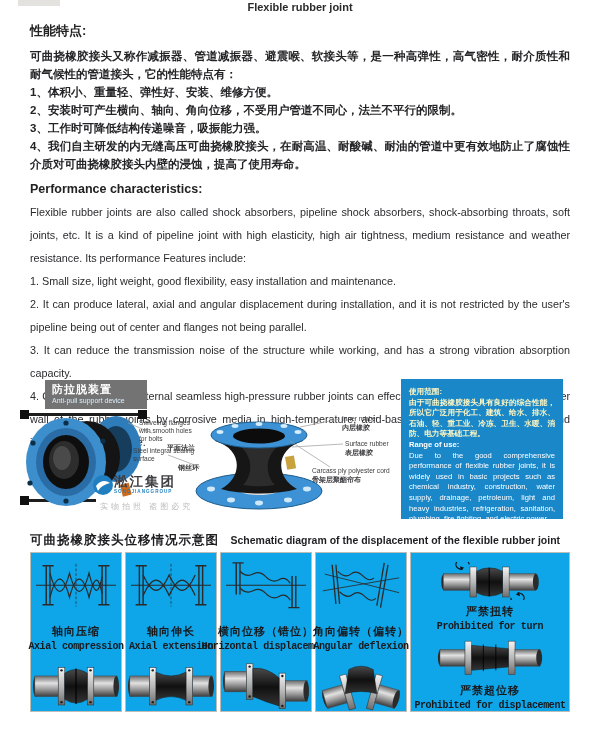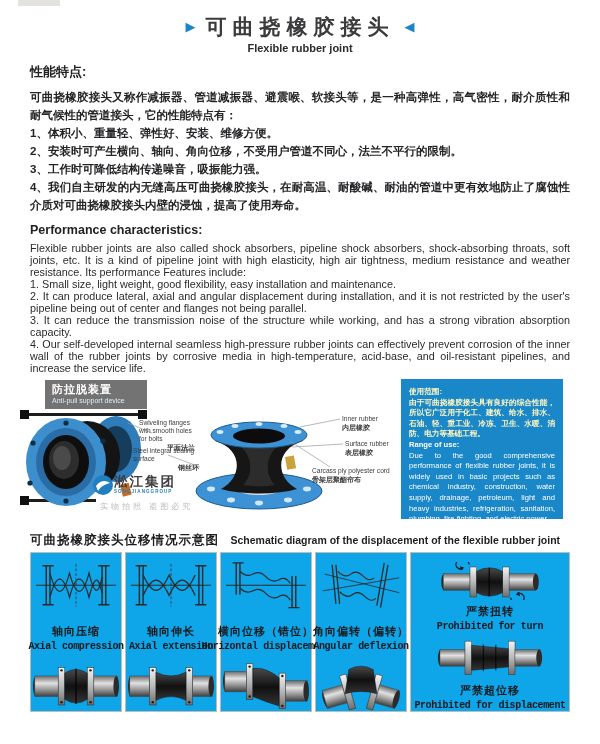--- a/index.html
+++ b/index.html
@@ -11,21 +11,21 @@
   .title-row{padding-top:13px;text-align:center;white-space:nowrap;}
   .tri{display:inline-block;color:#1d85c6;font-size:13px;vertical-align:3px;margin:0 10px;}
   .title-cn{display:inline-block;font-size:21px;font-weight:bold;letter-spacing:6px;color:#3b3b3d;}
   .subtitle{text-align:center;font-size:11px;font-weight:bold;color:#2a2a2c;margin-top:1px;}
 
   
   .content{margin:0 30px;width:540px;}
   .h-cn{font-size:13px;font-weight:bold;color:#222;margin:9px 0 7px 0;}
   .cn-par{font-size:11.5px;font-weight:700;line-height:18px;margin:0;text-align:justify;color:#242427;}
   .h-en{font-size:12.5px;font-weight:bold;color:#222;margin:9px 0 5px 0;}
-  .en-par{font-size:10.8px;font-weight:400;line-height:12px;margin:0;text-align:justify;color:#2b2b2e;}
+  .en-par{font-size:10.8px;font-weight:400;line-height:23px;margin:0;text-align:justify;color:#2b2b2e;}
 
   
   .product{position:absolute;left:0;top:375px;width:600px;height:153px;}
   .feat-box{position:absolute;background:#737373;color:#fff;padding:3px 7px 4px 7px;box-sizing:border-box;}
   .feat-box .fb-cn{font-size:11px;font-weight:bold;letter-spacing:1px;line-height:13px;}
   .feat-box .fb-en{font-size:7px;color:#d9eefb;line-height:9px;}
   .fb1{left:45px;top:5px;width:102px;}
   .fb2{left:197px;top:5px;width:96px;}
   .range-box{position:absolute;left:401px;top:4px;width:162px;height:140px;background:#1a87c9;
              padding:8px 8px;box-sizing:border-box;overflow:hidden;}
@@ -87,23 +87,20 @@
       <stop offset="0" stop-color="#4a4a4a"></stop>
         <stop offset="0.5" stop-color="#101010"></stop>
         <stop offset="1" stop-color="#343434"></stop>
     </linearGradient>
   </defs>
 </svg>
 
 <div class="page">
   <div class="top-smudge"></div>
 
-  <div class="title-row">
-    <span class="tri">▶</span><span class="title-cn">可曲挠橡胶接头</span><span class="tri">◀</span>
-  </div>
   <div class="subtitle">Flexible rubber joint</div>
 
   <div class="content">
     <div class="h-cn">性能特点:</div>
     <p class="cn-par">可曲挠橡胶接头又称作减振器、管道减振器、避震喉、软接头等，是一种高弹性，高气密性，耐介质性和耐气候性的管道接头，它的性能特点有：</p>
     <p class="cn-par">1、体积小、重量轻、弹性好、安装、维修方便。</p>
     <p class="cn-par">2、安装时可产生横向、轴向、角向位移，不受用户管道不同心，法兰不平行的限制。</p>
     <p class="cn-par">3、工作时可降低结构传递噪音，吸振能力强。</p>
     <p class="cn-par">4、我们自主研发的内无缝高压可曲挠橡胶接头，在耐高温、耐酸碱、耐油的管道中更有效地防止了腐蚀性介质对可曲挠橡胶接头内壁的浸蚀，提高了使用寿命。</p>
     <div class="h-en">Performance characteristics:</div>

